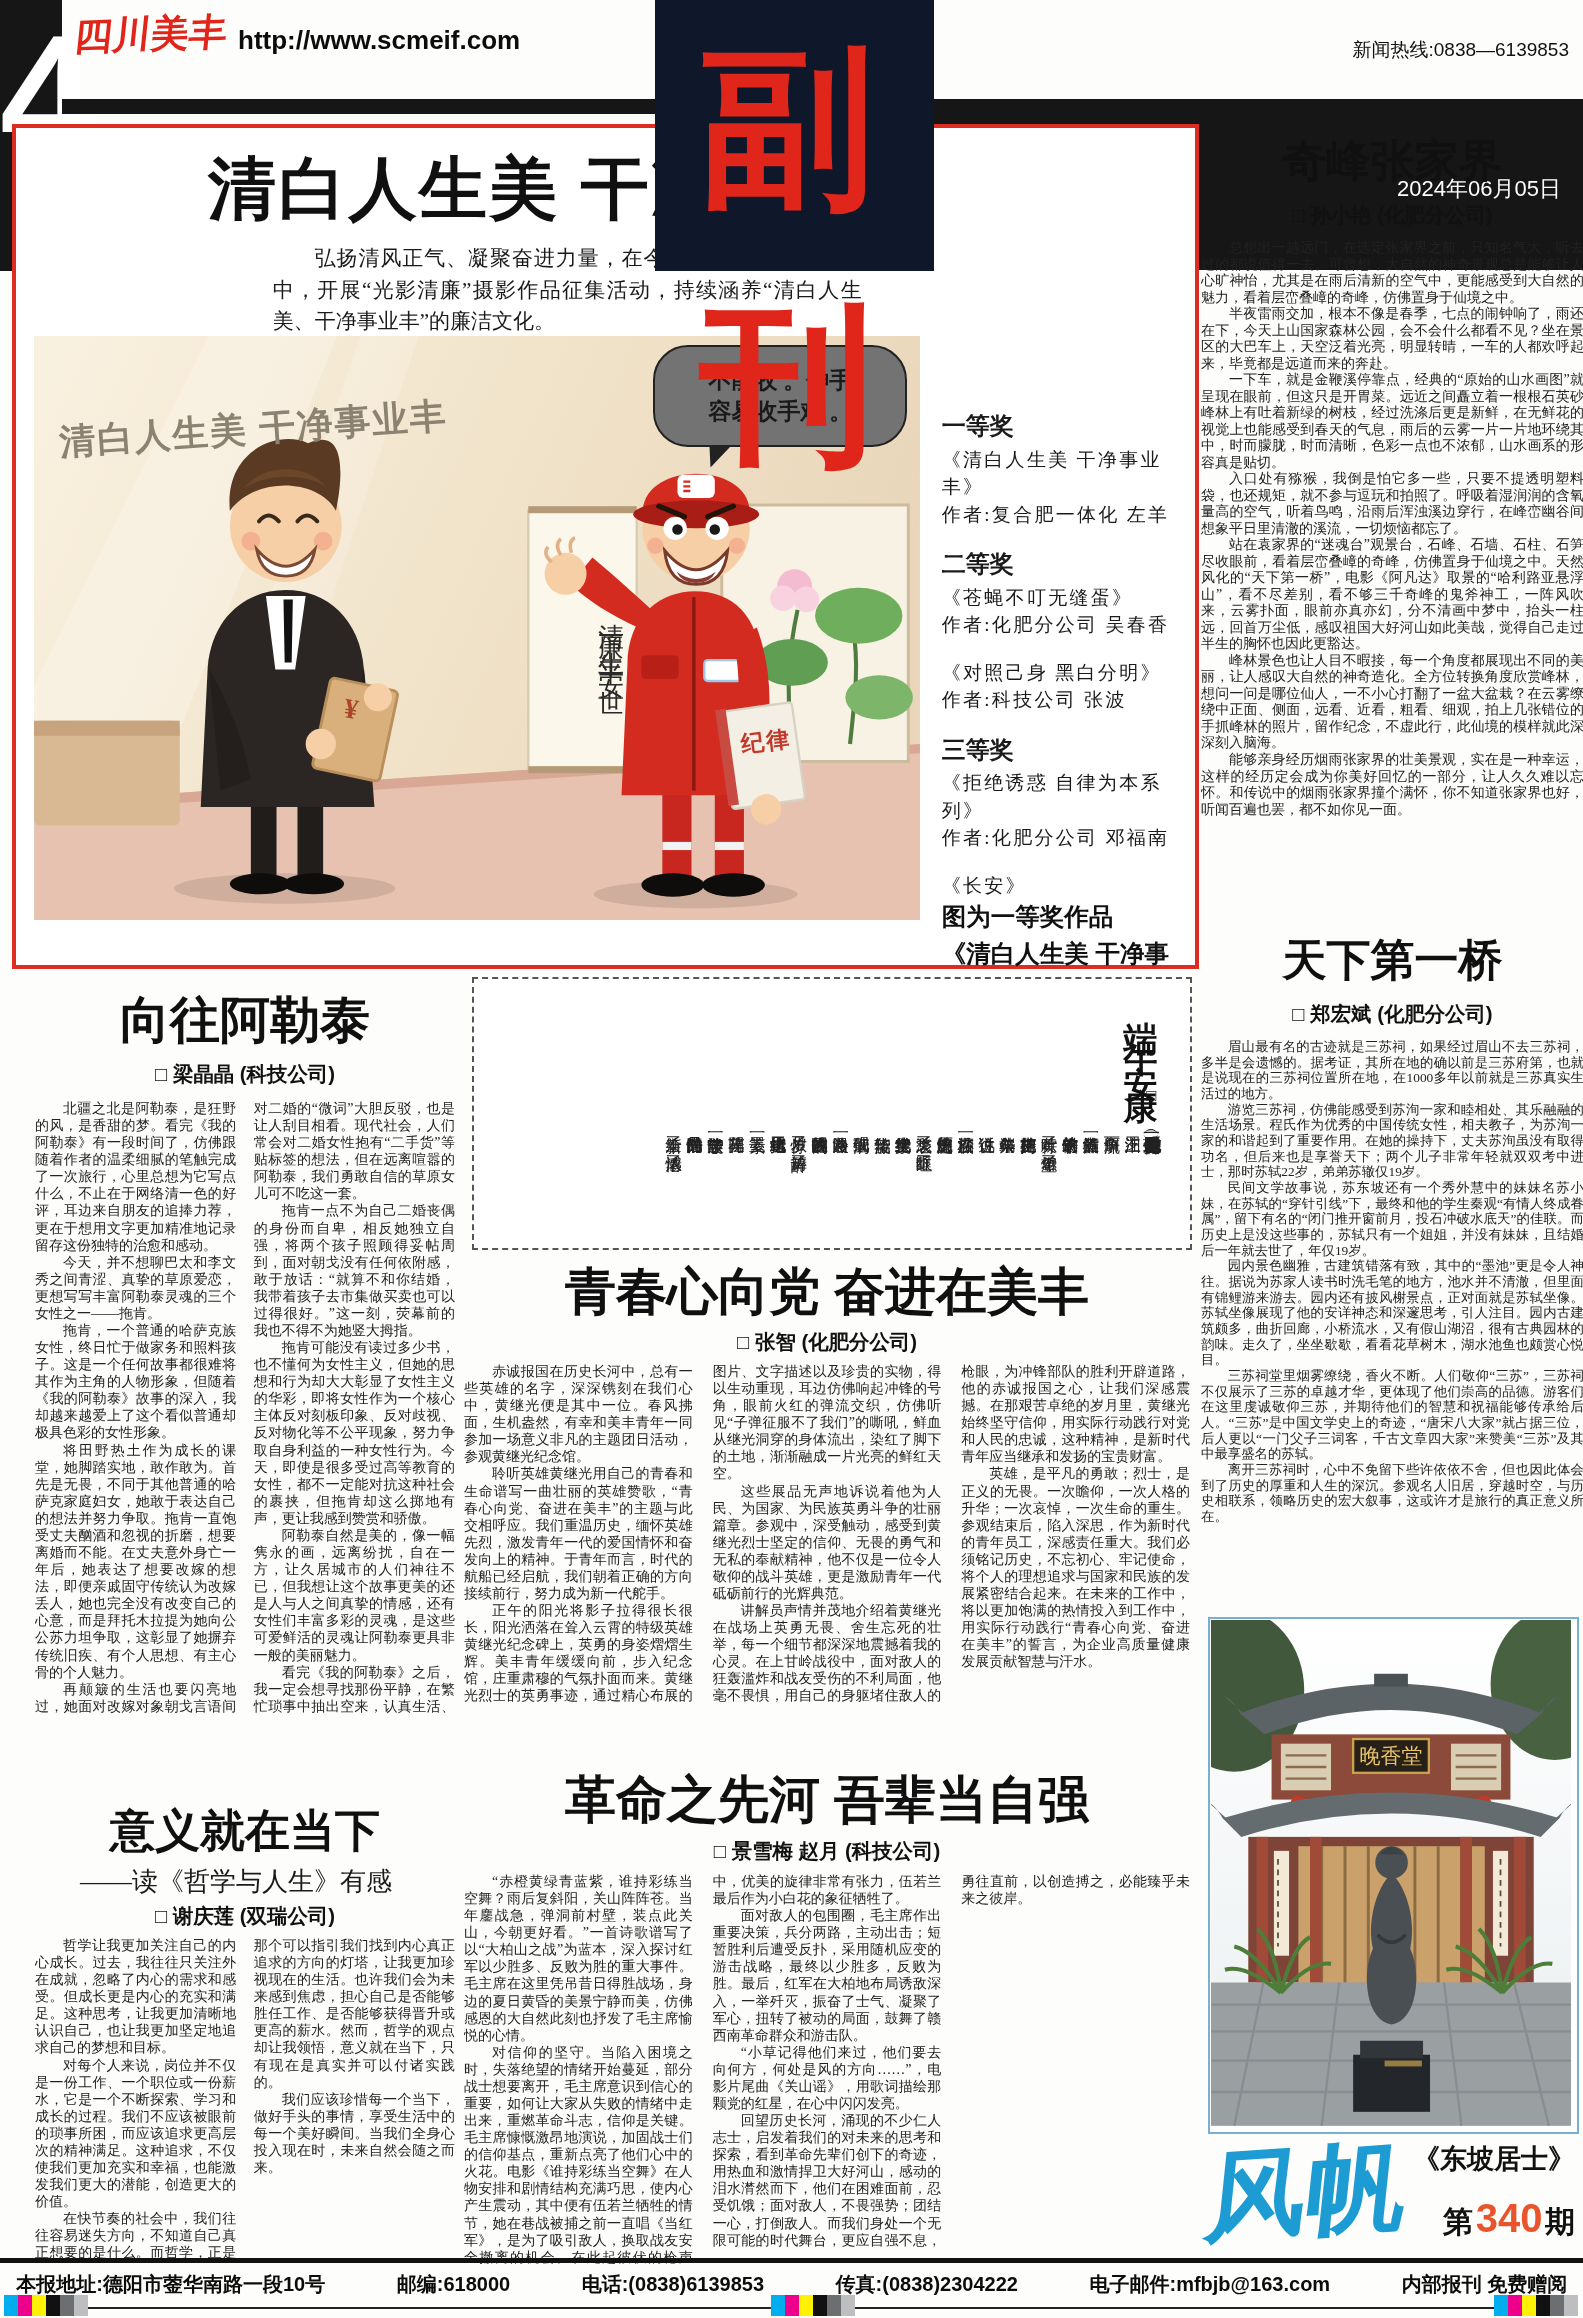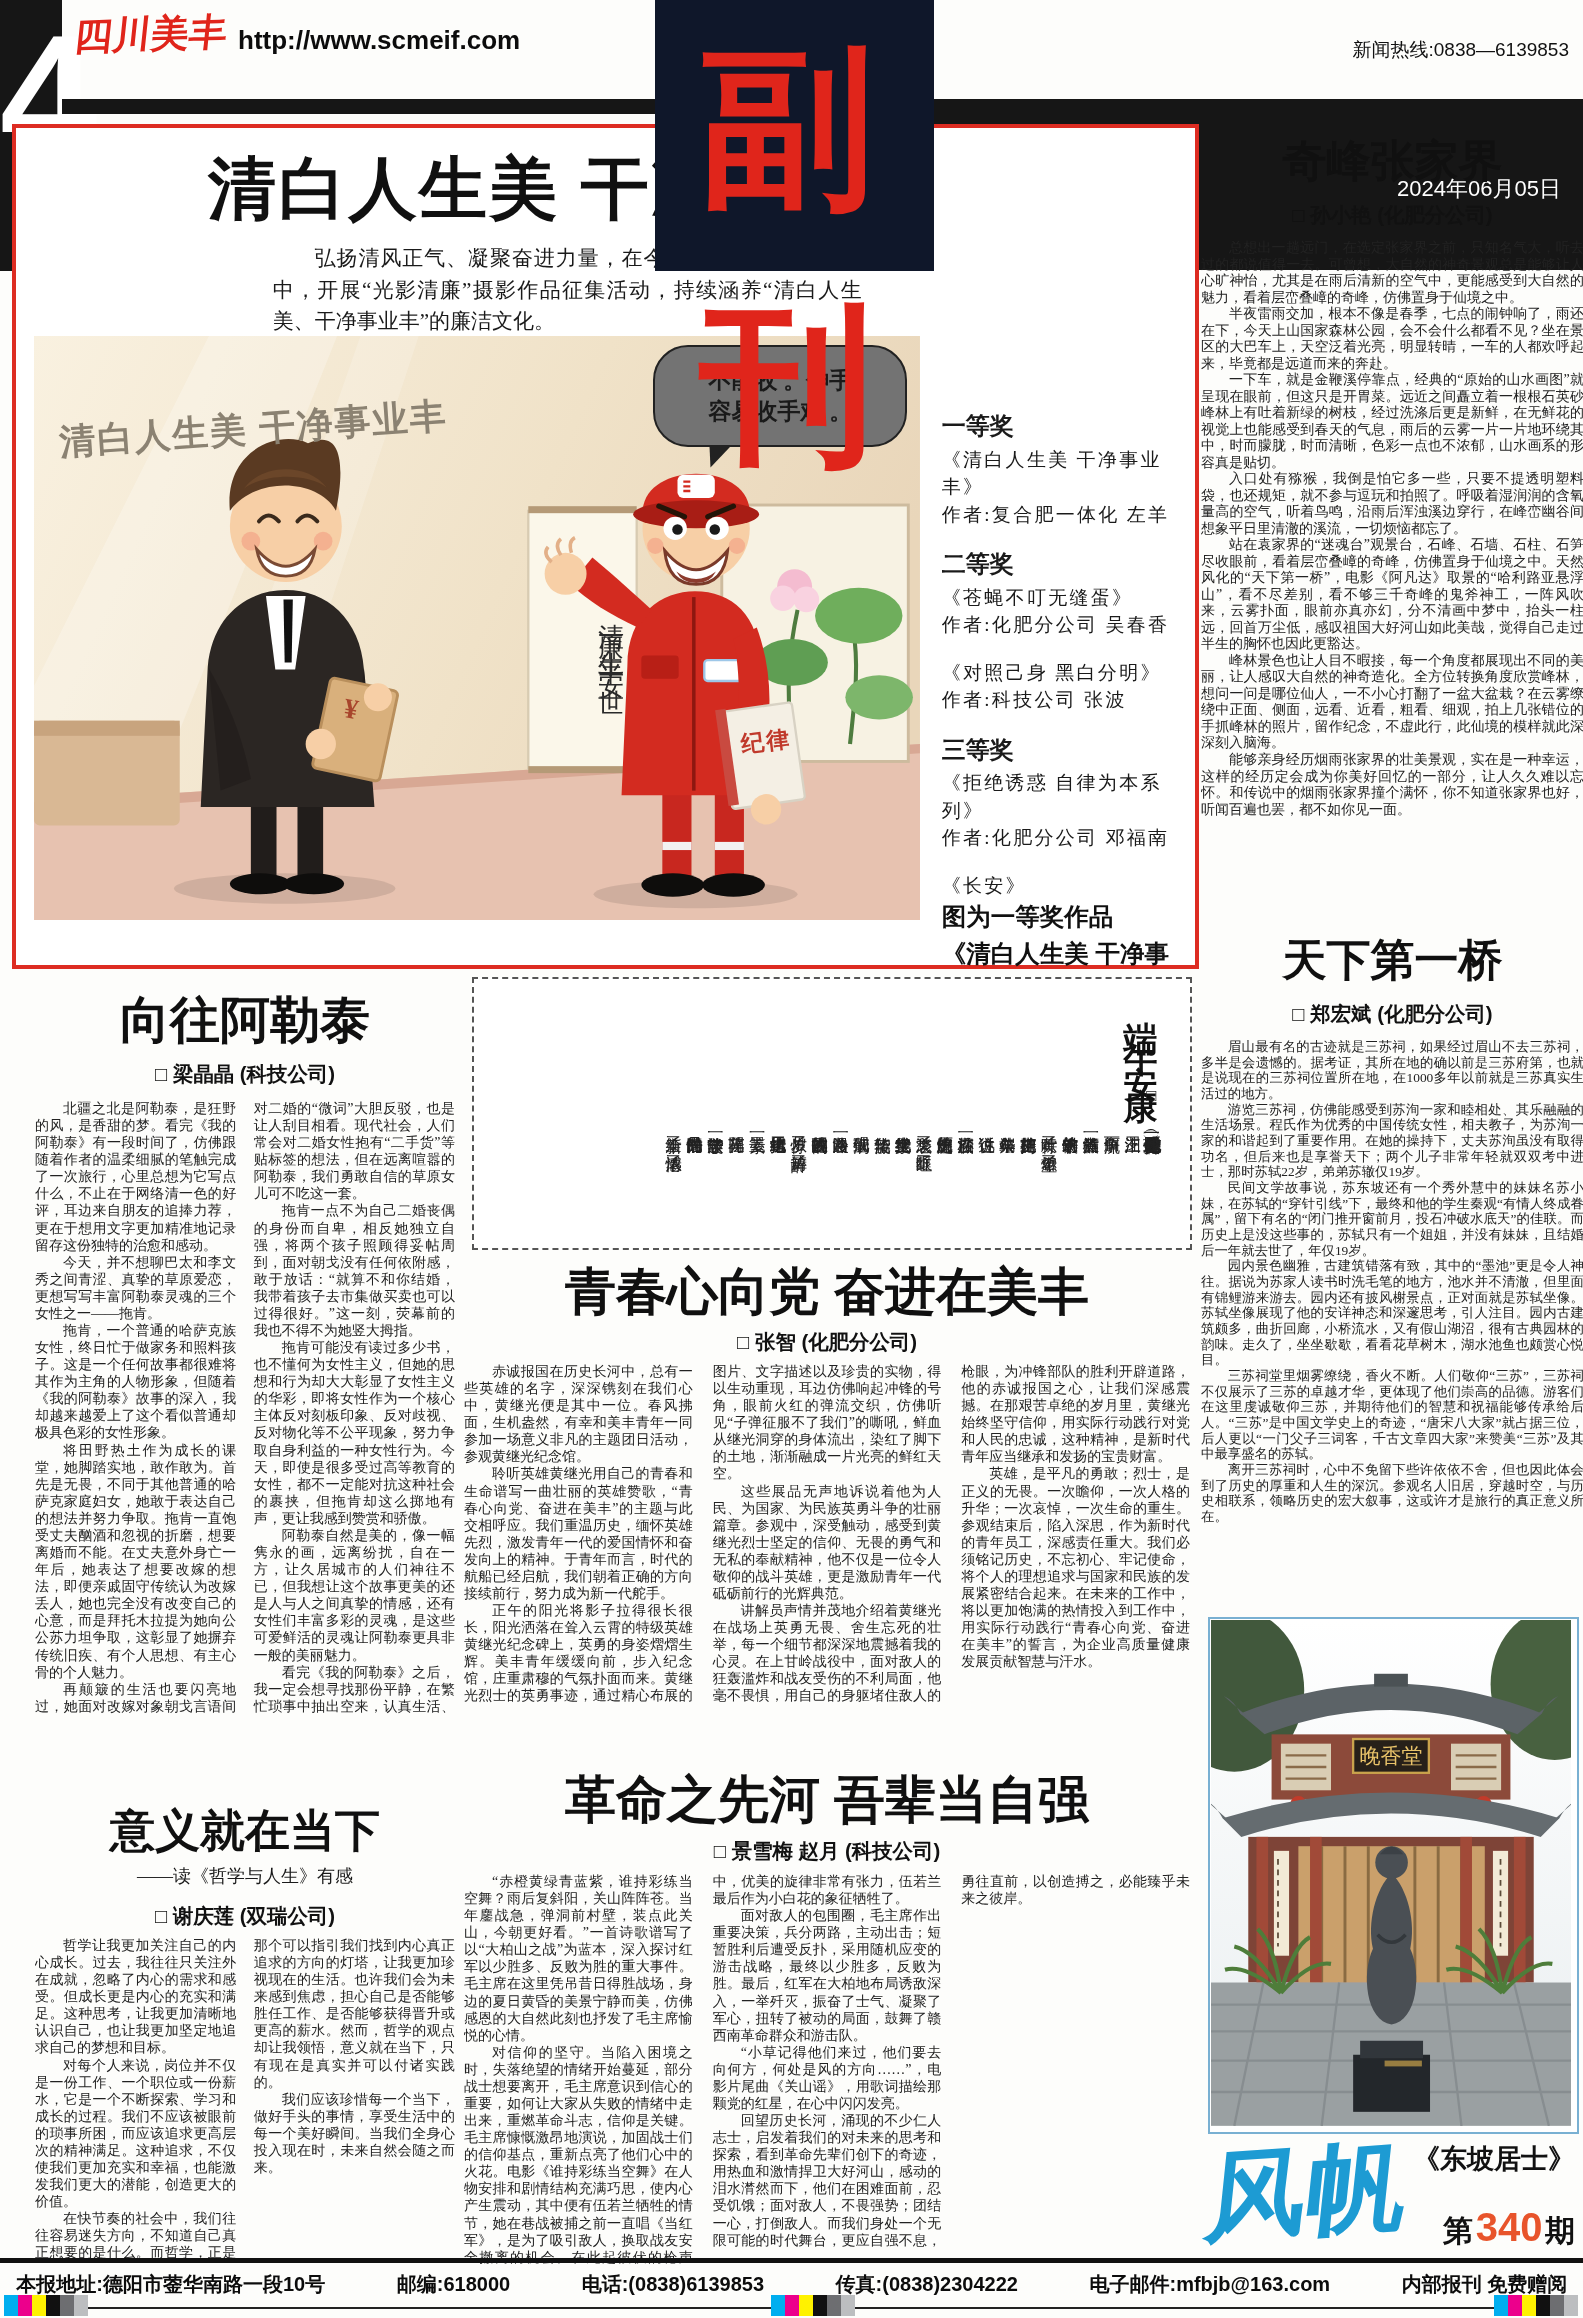--- a/index.html
+++ b/index.html
@@ -68,21 +68,21 @@
   .poem-author{font-size:17px;margin-left:11.7px;padding-top:3.5px;color:#222;}
   .poem-lines{display:block;}
   .poem-line{font-size:16.3px;line-height:1.28;margin:0;color:#222;}
 
   
   .alt-title{left:35px;top:987px;width:420px;font-size:50px;}
   .alt-byline{left:35px;top:1060px;width:420px;}
   .alt-body{left:35px;top:1100px;width:420px;height:617px;}
 
   .yy-title{left:35px;top:1801px;width:420px;font-size:45px;}
-  .yy-sub{left:35px;top:1864px;width:420px;font-size:18px;text-align:center;font-family:"Liberation Serif",serif;}
+  .yy-sub{left:26px;top:1864px;width:420px;font-size:26px;text-align:center;font-family:"Liberation Serif",serif;}
   .yy-byline{left:35px;top:1902px;width:420px;}
   .yy-body{left:35px;top:1937px;width:420px;height:329px;}
 
   .qc-title{left:464px;top:1258px;width:726px;font-size:51px;}
   .qc-byline{left:464px;top:1328px;width:726px;}
   .qc-body{left:464px;top:1363px;width:726px;height:357px;}
 
   .gm-title{left:464px;top:1766px;width:726px;font-size:51px;}
   .gm-byline{left:464px;top:1837px;width:726px;}
   .gm-body{left:464px;top:1873px;width:726px;height:394px;}
@@ -96,21 +96,21 @@
   .ss-body{left:1201px;top:1039px;width:383px;height:564px;font-size:13.4px;line-height:1.17;}
 
   
   .photo{left:1208px;top:1617px;width:367px;height:513px;border:2.3px solid #79b0d2;background:#fff;}
   .photo svg{position:absolute;left:1.2px;top:1.2px;}
   .brand{left:1208px;top:2136px;width:367px;height:117px;}
   .brand-logo{position:absolute;left:0px;top:-10.5px;font-size:99px;font-weight:bold;color:#1d9bd3;
               transform:skewX(-10deg) rotate(-4deg);font-family:"Liberation Serif",serif;}
   .brand-right{position:absolute;right:0;top:4.7px;text-align:right;}
   .work-title{font-size:27px;font-weight:bold;font-family:"Liberation Serif",serif;color:#111;}
-  .issue{margin-top:28px;font-family:"Liberation Sans",sans-serif;font-weight:bold;}
+  .issue{margin-top:19px;font-family:"Liberation Sans",sans-serif;font-weight:bold;}
   .issue .pre,.issue .suf{font-size:30px;color:#111;}
   .issue .no{font-size:40px;color:#e8542b;}
 
   
   .footer-divider{left:0;top:2258px;width:1584px;height:4.7px;background:#111;}
   .footer-row{left:16.3px;top:2271px;width:1551px;display:flex;justify-content:space-between;
               font-family:"Liberation Sans",sans-serif;font-weight:bold;font-size:20px;color:#0c0c0c;}
   .regline{left:70px;top:2307px;width:1440px;height:1.7px;background:#222;}
   .reggroup{top:2295px;height:21px;display:flex;}
   .reggroup i{display:block;width:14px;height:21px;}

